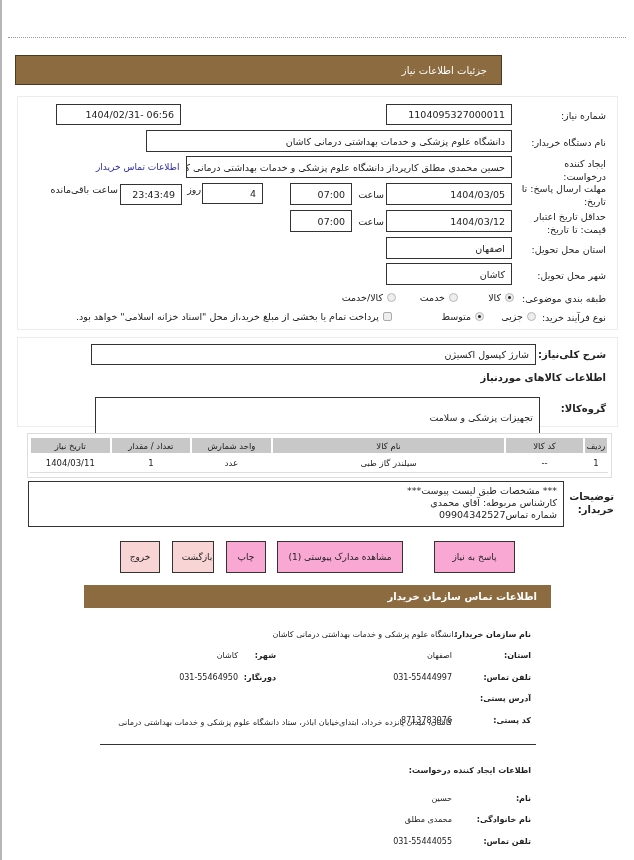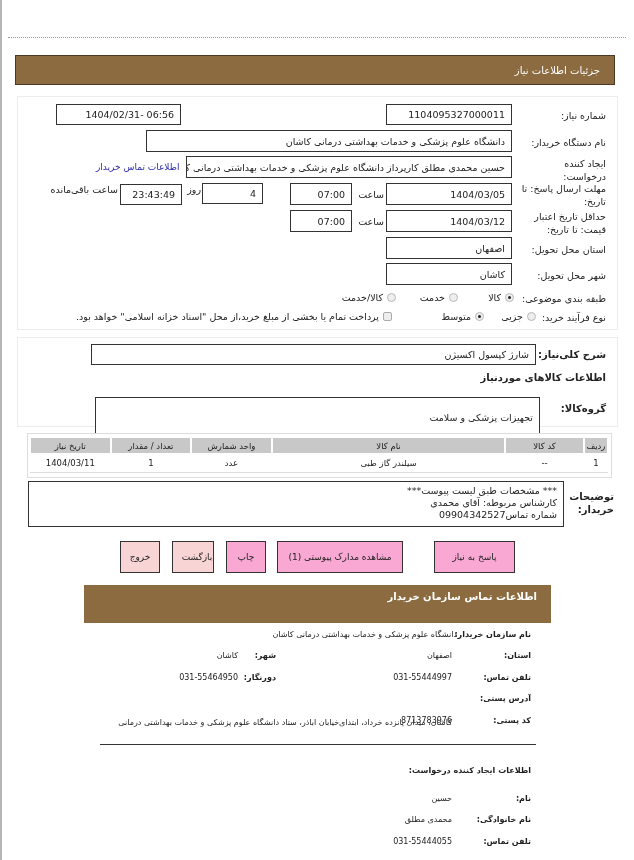--- a/index.html
+++ b/index.html
@@ -7,21 +7,21 @@
   body {
     width: 634px; height: 860px; overflow: hidden;
     background: #ffffff;
     font-family: "DejaVu Sans", sans-serif;
     font-size: 9px; color: #222;
     position: relative;
   }
   .left-rule { position: absolute; left: 0; top: 0; width: 2px; height: 860px; background: #b5b5b5; }
   .dotted { position: absolute; left: 8px; top: 37px; width: 618px; border-top: 1px dotted #9a9a9a; }
   .header-bar {
-    position: absolute; left: 15px; top: 55px; width: 600px; height: 30px;
+    position: absolute; left: 15px; top: 55px; width: 487px; height: 30px;
     background: #8b6b3f; border: 1px solid #4a3a24;
     color: #fff; font-size: 10px; direction: rtl;
     padding: 9px 14px 0 0;
   }
   .panel {
     position: absolute; border: 1px solid #ececec; background: #fff;
   }
   .box {
     position: absolute; border: 1px solid #333; background: #fff;
     font-size: 9.5px; direction: rtl; white-space: nowrap; overflow: hidden;
@@ -35,21 +35,21 @@
   .radio.on::after { content: ""; position: absolute; left: 2px; top: 2px; width: 3px; height: 3px; border-radius: 50%; background: #222; }
   .check { display: inline-block; width: 9px; height: 9px; border: 1px solid #aaa; background: #eee; border-radius: 2px; vertical-align: middle; }
   .opt { position: absolute; direction: rtl; font-size: 9.5px; white-space: nowrap; display: flex; align-items: center; gap: 4px; }
   .bold { font-weight: bold; }
   table.items { position: absolute; left: 29px; top: 436px; width: 580px; border-collapse: collapse; font-size: 8.5px; direction: rtl; }
   table.items th { background: #c8c8c8; color: #222; font-weight: normal; height: 17px; border: 2px solid #fff; }
   table.items td { height: 18px; text-align: center; border-bottom: 1px solid #ddd; }
   .btn { position: absolute; height: 32px; border: 1px solid #333; font-size: 9px; direction: rtl; display: flex; align-items: center; justify-content: center; cursor: pointer; }
   .btn.green { background: #f9a8d4; }
   .btn.pink { background: #f9d4d4; }
-  .section-bar { position: absolute; left: 84px; top: 585px; width: 467px; height: 38px; background: #8b6b3f; color: #fff; direction: rtl; font-size: 10px; font-weight: bold; padding: 6px 14px 0 0; }
+  .section-bar { position: absolute; left: 84px; top: 585px; width: 467px; height: 23px; background: #8b6b3f; color: #fff; direction: rtl; font-size: 10px; font-weight: bold; padding: 6px 14px 0 0; }
   .ci { position: absolute; direction: rtl; font-size: 8px; white-space: nowrap; }
   .ci.b { font-weight: bold; }
   .hr { position: absolute; left: 100px; top: 744px; width: 436px; border-top: 1px solid #333; }
 </style>
 </head>
 <body>
 
 <div class="left-rule"></div>
 <div class="dotted"></div>
 

